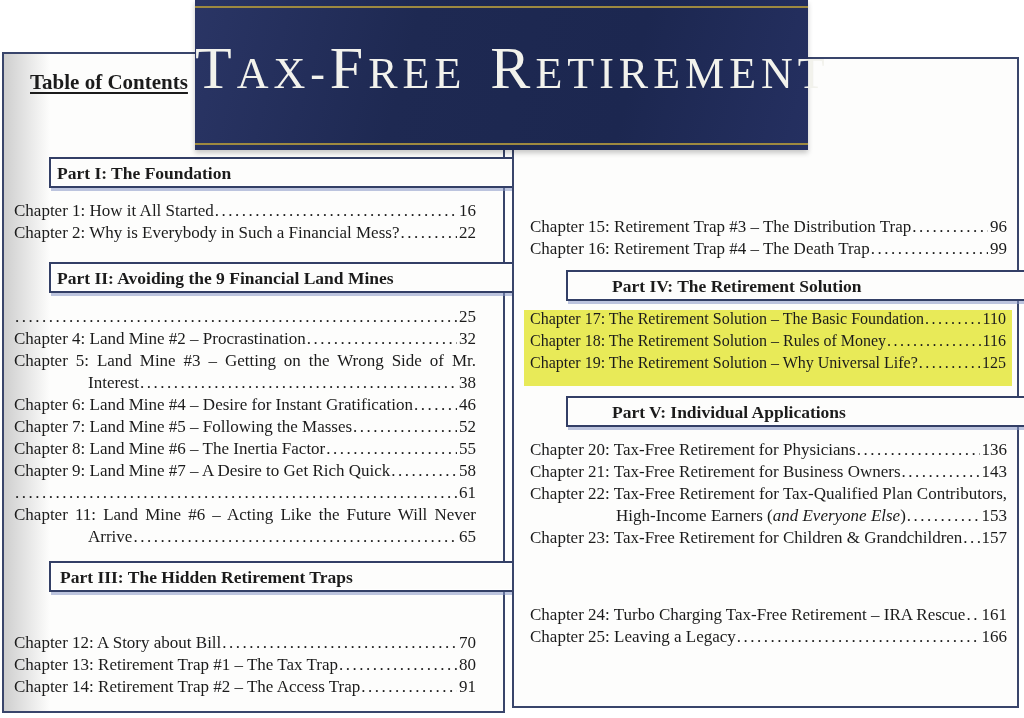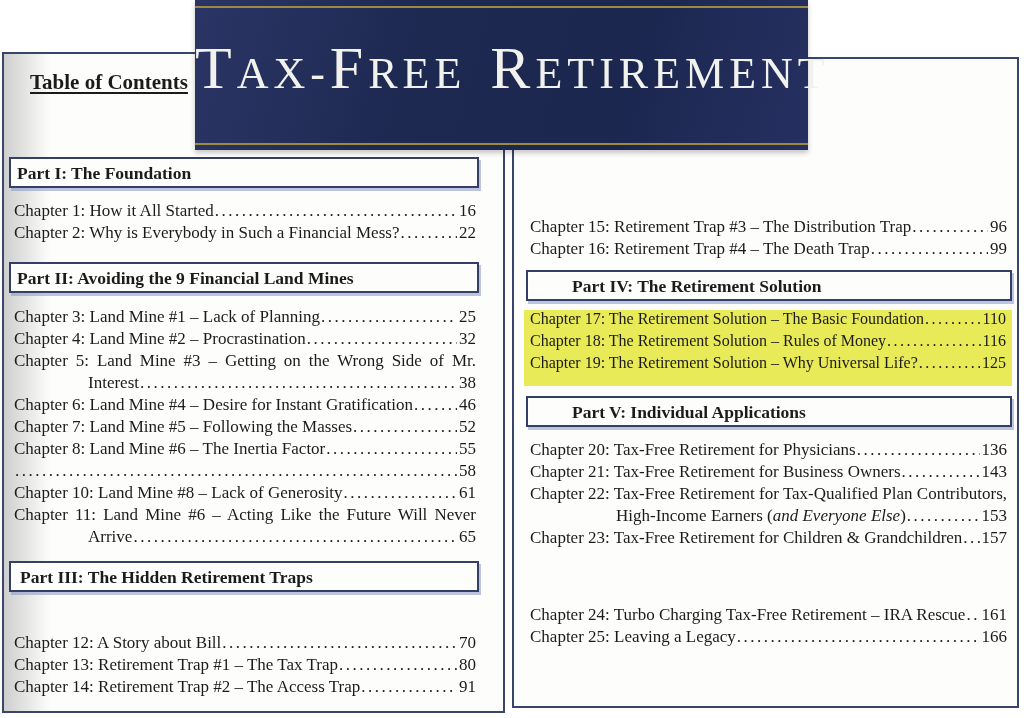--- a/index.html
+++ b/index.html
@@ -24,21 +24,21 @@
   .page.left{left:2px;top:52px;width:503px;height:661px;}
   .page.right{left:512px;top:57px;width:507px;height:651px;}
   .page.left::before{content:"";position:absolute;left:0;top:0;bottom:0;width:46px;
         background:linear-gradient(90deg,rgba(130,130,132,.38),rgba(130,130,132,0));pointer-events:none;}
 
   .toc-heading{position:absolute;left:26px;top:16px;font-size:21px;font-weight:bold;
                text-decoration:underline;text-underline-offset:3px;text-decoration-thickness:2px;text-align:right;}
 
   .part{position:absolute;border:2px solid #333f66;background:#fdfdfc;box-sizing:border-box;
         height:31px;font-weight:bold;font-size:17.5px;padding:4px 6px 0 6px;white-space:nowrap;
-        box-shadow:2px 3px 0 rgba(134,150,197,.55), inset 0 0 0 1px rgba(255,255,255,.9);}
+        box-shadow:2px 3px 0 rgba(134,150,197,.55), inset 0 0 0 1px rgba(255,255,255,.9);margin-left:40px;}
   .lp-part{left:5px;width:470px;}
   .rp-part{left:12px;width:486px;padding-left:44px;}
   .part1{top:103px;} .part2{top:208px;} .part3{top:507px;padding-left:9px;}
   .part4{top:211px;} .part5{top:337px;} .part6{top:501px;}
 
   .list{position:absolute;font-size:17px;line-height:22px;}
   .lp-list{left:10px;width:462px;}
   .rp-list{left:16px;width:477px;}
   .lp-list1{top:146px;} .lp-list2{top:252px;} .lp-list3{top:554px;margin-top:24px;}
   .rp-list0{top:157px;} .rp-list2{top:380px;} .rp-list3{top:545px;}
@@ -73,21 +73,20 @@
     <div class="row">
         <span class="t">Chapter 2: Why is Everybody in Such a Financial Mess?</span>
         <span class="dots">........................................................................................................................................................</span>
         <span class="pg">22</span>
       </div>
   </div>
 
   <div class="part lp-part part2">Part II: Avoiding the 9 Financial Land Mines</div>
   <div class="list lp-list lp-list2">
     <div class="row">
-        <span class="t">Chapter 3: Land Mine #1 – Lack of Planning</span>
         <span class="dots">........................................................................................................................................................</span>
         <span class="pg">25</span>
       </div>
     <div class="row">
         <span class="t">Chapter 4: Land Mine #2 – Procrastination</span>
         <span class="dots">........................................................................................................................................................</span>
         <span class="pg">32</span>
       </div>
     <div class="row just"><span class="t">Chapter 5: Land Mine #3 – Getting on the Wrong Side of Mr.</span></div>
     <div class="row ind">
@@ -104,25 +103,25 @@
         <span class="t">Chapter 7: Land Mine #5 – Following the Masses</span>
         <span class="dots">........................................................................................................................................................</span>
         <span class="pg">52</span>
       </div>
     <div class="row">
         <span class="t">Chapter 8: Land Mine #6 – The Inertia Factor</span>
         <span class="dots">........................................................................................................................................................</span>
         <span class="pg">55</span>
       </div>
     <div class="row">
+        <span class="t">Chapter 9: Land Mine #7 – A Desire to Get Rich Quick</span>
         <span class="dots">........................................................................................................................................................</span>
         <span class="pg">58</span>
       </div>
     <div class="row">
-        <span class="t">Chapter 10: Land Mine #8 – Lack of Generosity</span>
         <span class="dots">........................................................................................................................................................</span>
         <span class="pg">61</span>
       </div>
     <div class="row just"><span class="t">Chapter 11: Land Mine #6 – Acting Like the Future Will Never</span></div>
     <div class="row ind">
         <span class="t">Arrive</span>
         <span class="dots">........................................................................................................................................................</span>
         <span class="pg">65</span>
       </div>
   </div>

